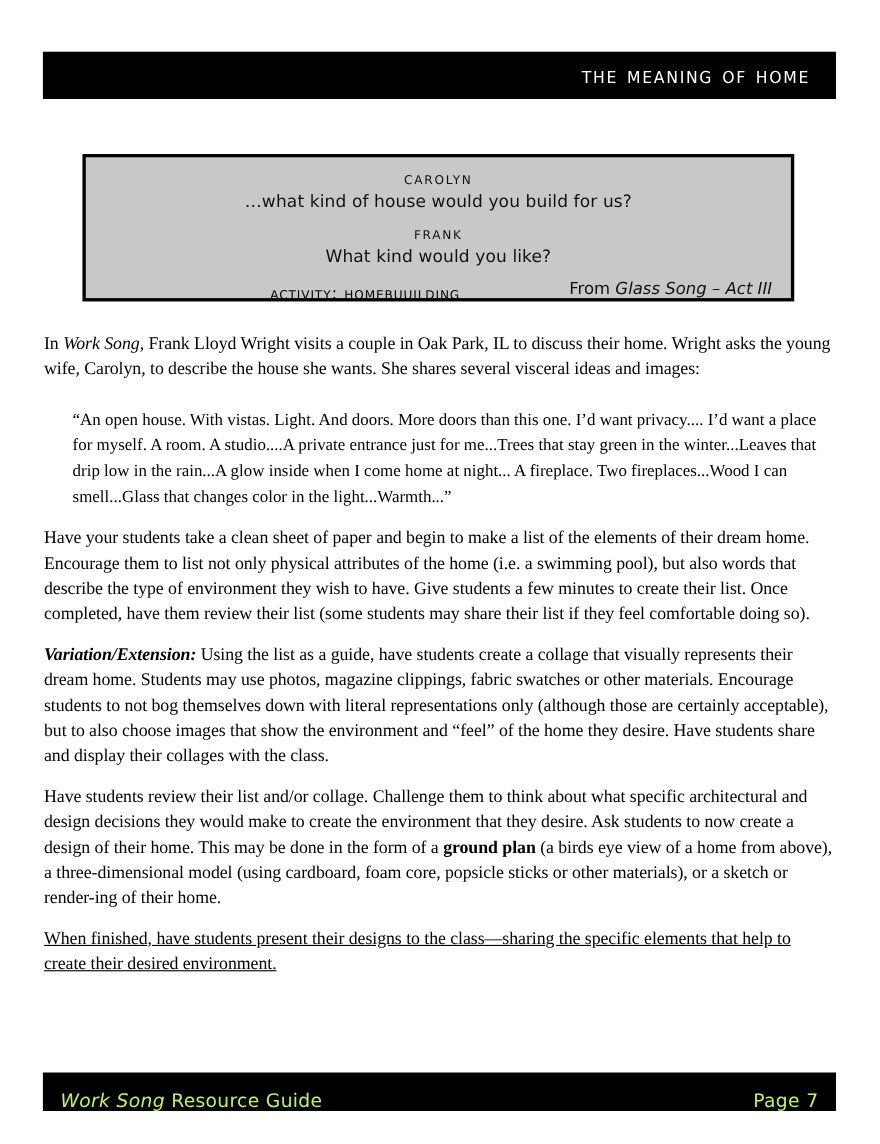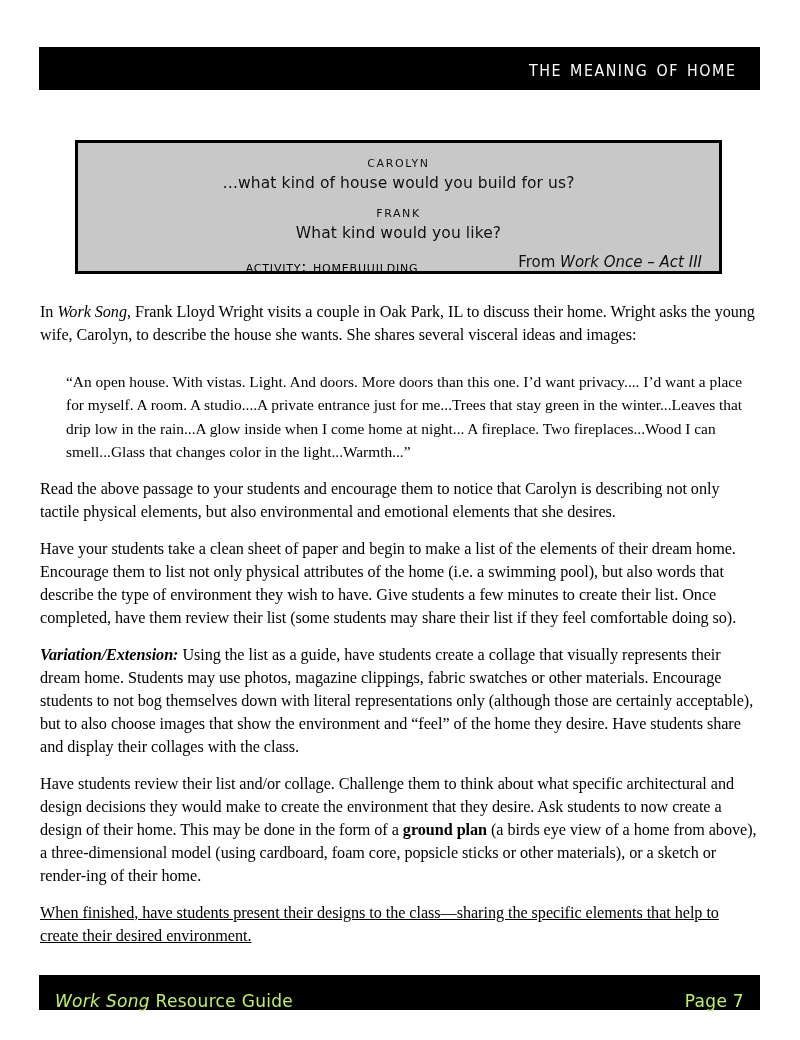--- a/index.html
+++ b/index.html
@@ -168,34 +168,33 @@
   <div class="header-bar">
     <div class="header-title">The meaning of home</div>
   </div>
 
   <div class="quote-box">
     <div class="quote-speaker">Carolyn</div>
     <div class="quote-line">…what kind of house would you build for us?</div>
     <div class="quote-gap"></div>
     <div class="quote-speaker">Frank</div>
     <div class="quote-line">What kind would you like?</div>
-    <div class="quote-attrib"><span>From </span><i>Work Once – Act III</i></div>
+    <div class="quote-attrib"><span>From </span><i>Glass Song – Act III</i></div>
   </div>
 
   <div class="activity-heading">Activity: Homebuuilding</div>
 
   <div class="body-area">
 
     <p class="para"><span>In </span><em class="it">Work Song</em><span>, Frank Lloyd Wright visits a couple in Oak Park, IL to discuss their home.  Wright asks the young wife, Carolyn, to describe the house she wants.  She shares several visceral ideas and images:</span></p>
 
     <div class="spacer-sm"></div>
 
     <div class="blockquote">“An open house. With vistas.  Light.  And doors.  More doors than this one.  I’d want privacy.... I’d want a place for myself.  A room. A studio....A private entrance just for me...Trees that stay green in the winter...Leaves that drip low in the rain...A glow inside when I come home at night... A fireplace.  Two fireplaces...Wood I can smell...Glass that changes color in the light...Warmth...”</div>
 
-    <p class="para">Read the above passage to your students and encourage them to notice that Carolyn is describing not only tactile physical elements, but also environmental and emotional elements that she desires.</p>
 
     <p class="para">Have your students take a clean sheet of paper and begin to make a list of the elements of their dream home.  Encourage them to list not only physical attributes of the home (i.e. a swimming pool), but also words that describe the type of environment they wish to have. Give students a few minutes to create their list.  Once completed, have them review their list (some students may share their list if they feel comfortable doing so).</p>
 
     <p class="para"><strong class="bi">Variation/Extension:</strong><span> Using the list as a guide, have students create a collage that visually represents their dream home.  Students may use photos, magazine clippings, fabric swatches or other materials.  Encourage students to not bog themselves down with literal representations only (although those are certainly acceptable), but to also choose images that show the environment and “feel” of the home they desire.  Have students share and display their collages with the class.</span></p>
 
     <p class="para"><span>Have students review their list and/or collage.  Challenge them to think about what specific architectural and design decisions they would make to create the environment that they desire.  Ask students to now create a design of their home.  This may be done in the form of a </span><strong class="b">ground plan</strong><span> (a birds eye view of a home from above), a three-dimensional model (using cardboard, foam core, popsicle sticks or other materials), or a sketch or render-ing of their home.</span></p>
 
     <p class="para">When finished, have students present their designs to the class—sharing the specific elements that help to create their desired environment.</p>
 
   </div>

